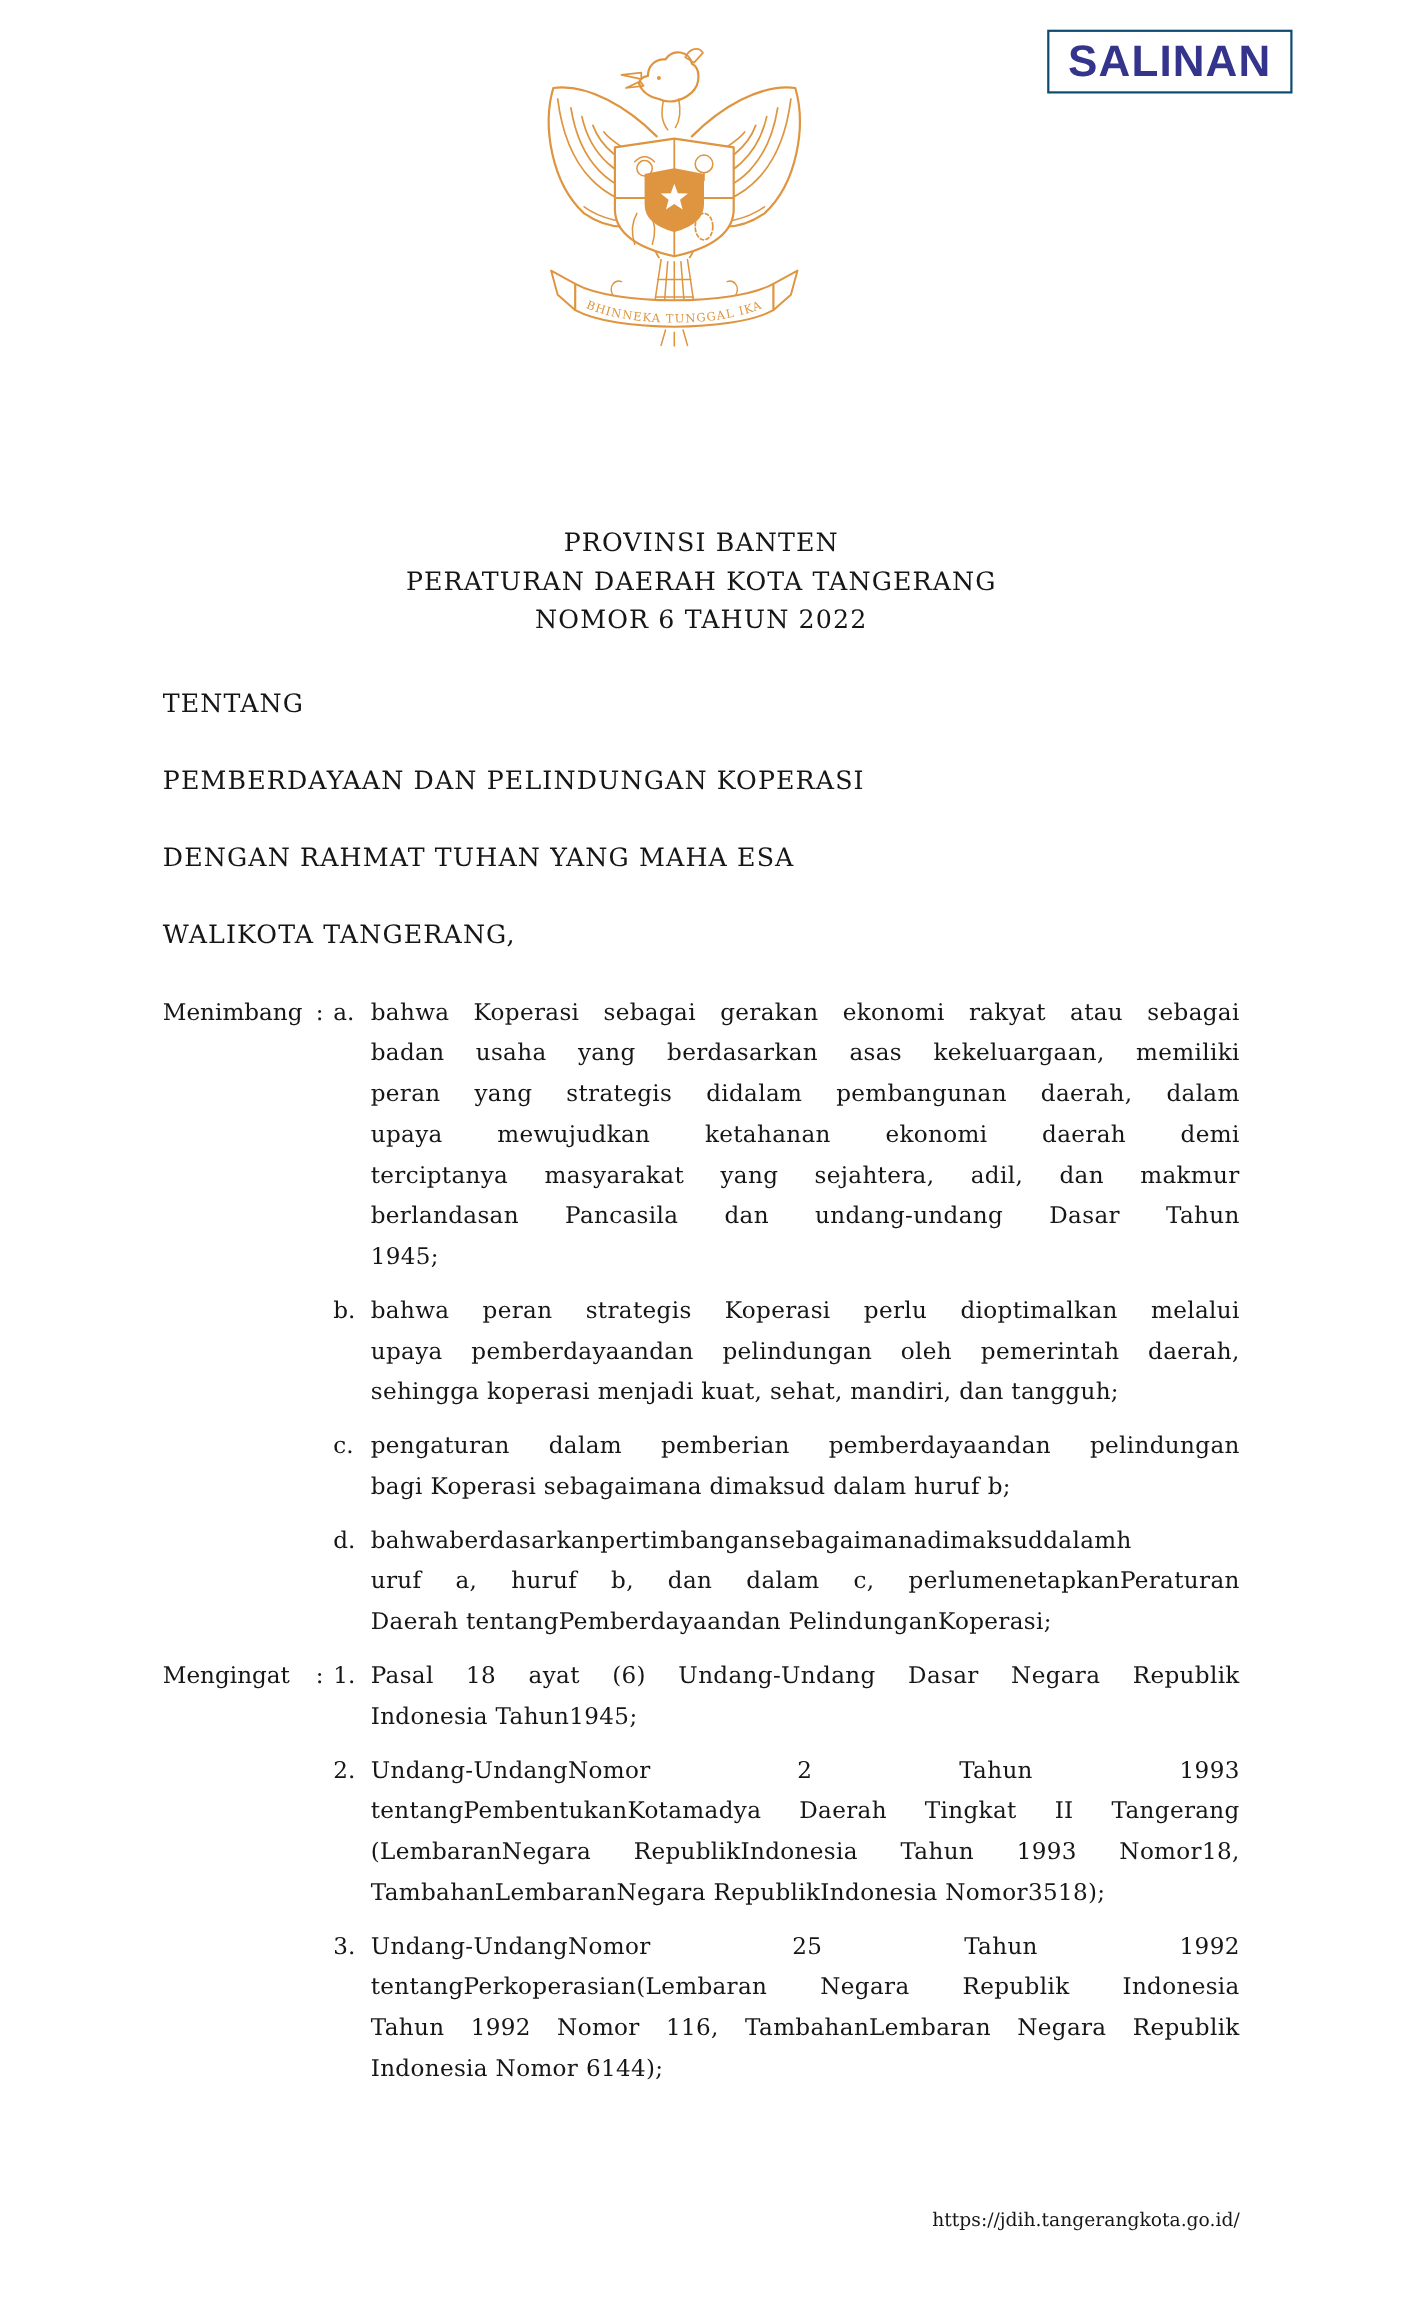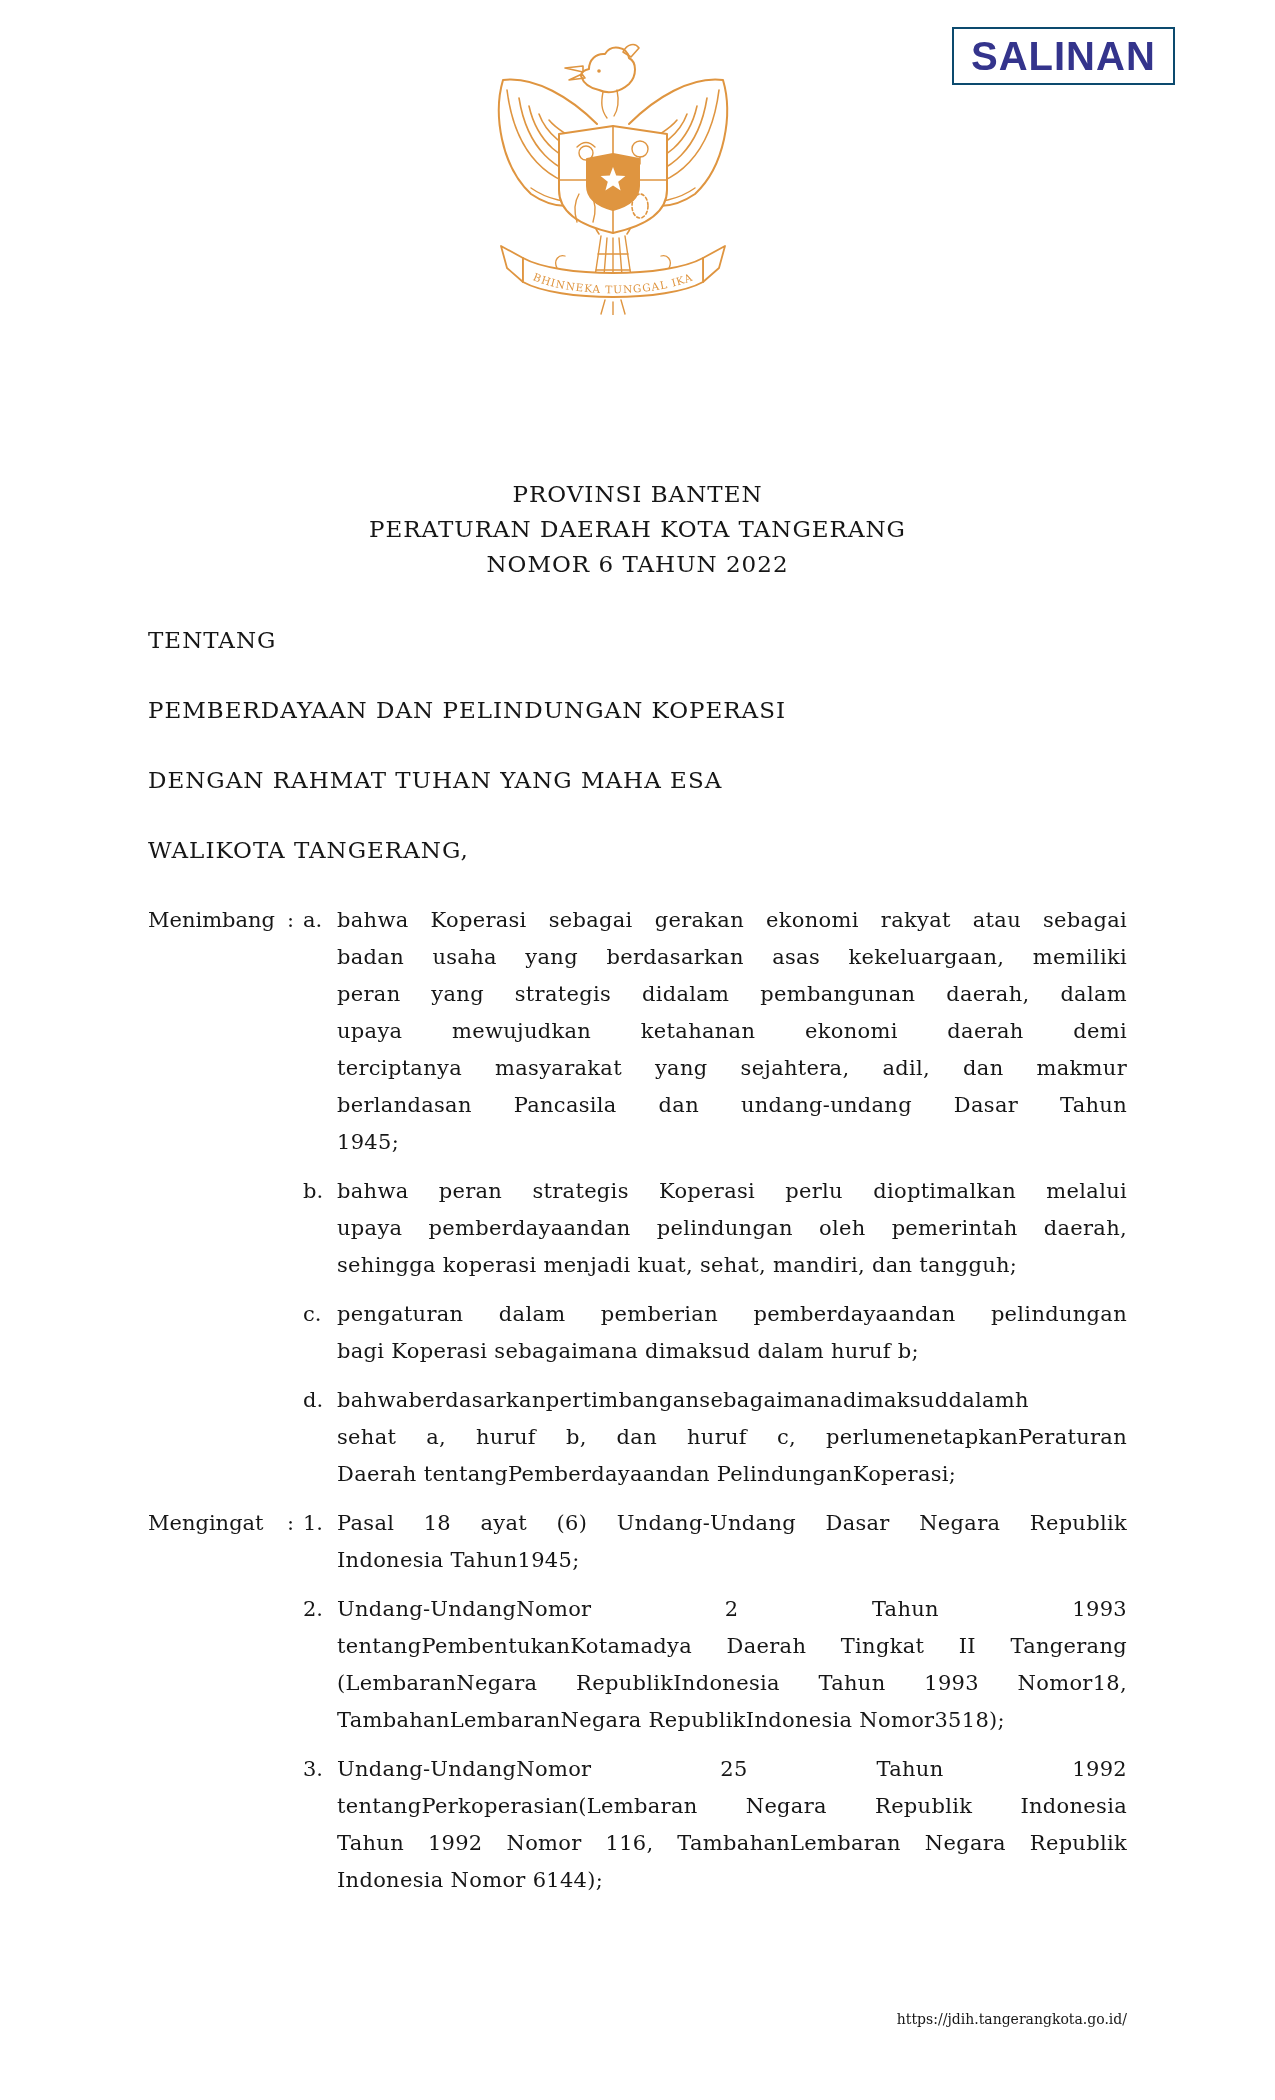--- a/index.html
+++ b/index.html
@@ -39,21 +39,21 @@
   }
   .cons-row { display:flex; align-items:flex-start; margin-bottom:12px; }
   .col-label  { width:139px; flex:none; line-height:37px; }
   .col-colon  { width:16px;  flex:none; line-height:37px; }
   .col-marker { width:34px;  flex:none; line-height:37px; }
   .col-text   { flex:1; line-height:37px; letter-spacing:0.3px; }
   .jline { text-align:justify; text-align-last:justify; }
   .jline.last { text-align-last:left; }
   .footer {
     position:absolute; top:2006px; right:148px;
-    font-size:14px; line-height:26px; color:#161616;
+    font-size:17px; line-height:26px; color:#161616;
   }
 </style>
 </head>
 <body>
 
 <div class="emblem">
   <svg viewBox="0 0 252 277" width="252" height="277">
     <g fill="none" stroke="#DF9540" stroke-width="2" stroke-linecap="round" stroke-linejoin="round">
 
       <g>
@@ -179,21 +179,21 @@
         <div class="jline">pengaturan dalam pemberian pemberdayaandan pelindungan</div>
         <div class="jline last">bagi Koperasi sebagaimana dimaksud dalam huruf b;</div>
       </div>
     </div>
     <div class="cons-row">
       <div class="col-label"></div>
       <div class="col-colon"></div>
       <div class="col-marker">d.</div>
       <div class="col-text">
         <div class="jline">bahwaberdasarkanpertimbangansebagaimanadimaksuddalamh</div>
-        <div class="jline">sehat a, huruf b, dan huruf c, perlumenetapkanPeraturan</div>
+        <div class="jline">uruf a, huruf b, dan dalam c, perlumenetapkanPeraturan</div>
         <div class="jline last">Daerah tentangPemberdayaandan PelindunganKoperasi;</div>
       </div>
     </div>
     <div class="cons-row">
       <div class="col-label">Mengingat</div>
       <div class="col-colon">:</div>
       <div class="col-marker">1.</div>
       <div class="col-text">
         <div class="jline">Pasal 18 ayat (6) Undang-Undang Dasar Negara Republik</div>
         <div class="jline last">Indonesia Tahun1945;</div>

